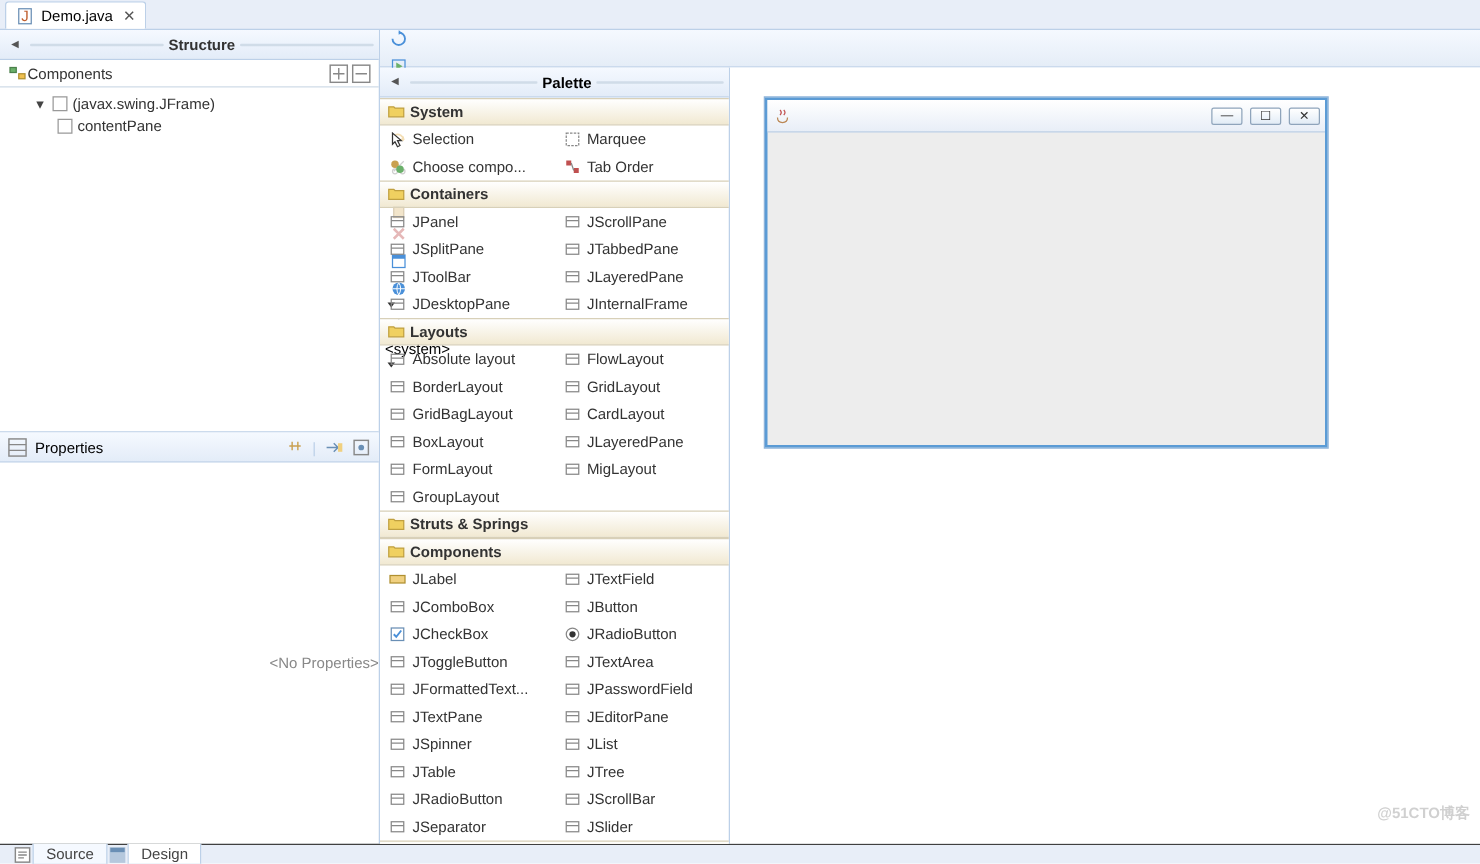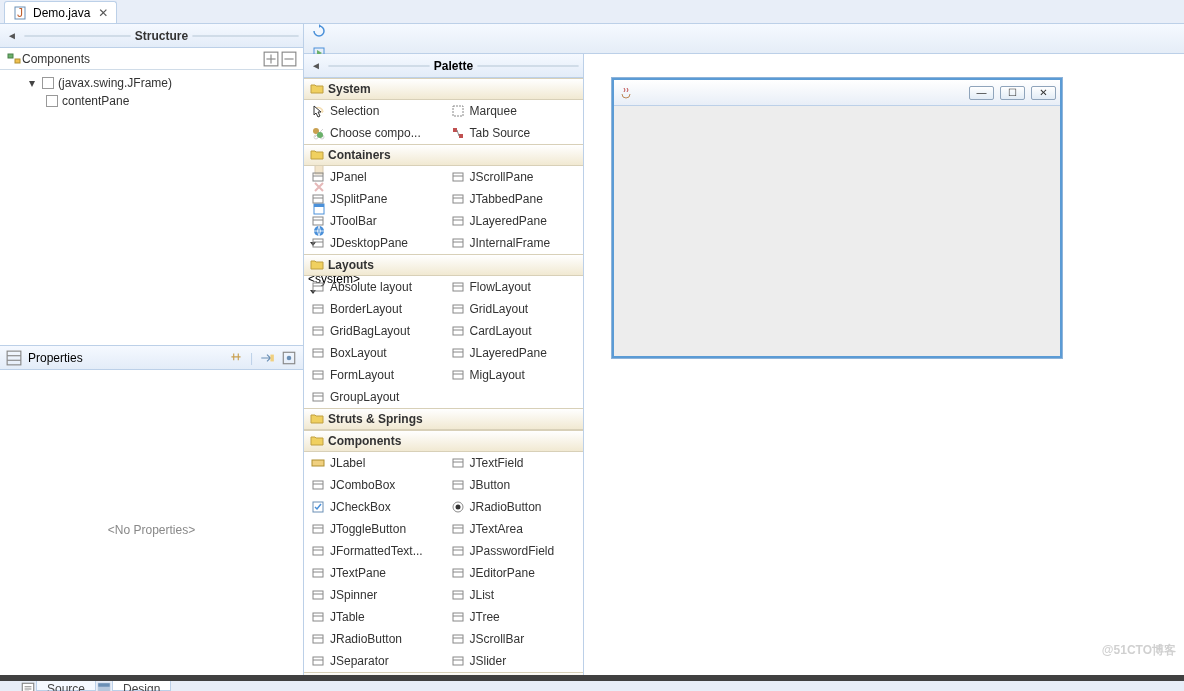--- a/index.html
+++ b/index.html
@@ -25,21 +25,21 @@
 .tree-row { display: flex; align-items: center; gap: 4px; padding: 2px 0 2px 8px; color: #333; }
 .tree-row.indent1 { padding-left: 26px; }
 .tree-row.indent2 { padding-left: 46px; }
 .expander { width: 12px; text-align: center; color: #444; }
 .cbx { width: 12px; height: 12px; border: 1px solid #999; background: #fff; }
 
 
 .props { height: 330px; border-top: 1px solid #bcd0e8; display: flex; flex-direction: column; }
 .props-header { height: 24px; background: linear-gradient(#f5f9ff,#e3ecf8); border-bottom: 1px solid #bcd0e8; display: flex; align-items: center; padding: 0 6px; gap: 6px; }
 .props-header .spacer { flex: 1; }
-.props-body { flex: 1; display: flex; align-items: center; justify-content: center; color: #888; margin-top: 14px; }
+.props-body { flex: 1; display: flex; align-items: center; justify-content: flex-end; color: #888; margin-top: 14px; }
 
 
 .palette-col { width: 280px; border-right: 1px solid #bcd0e8; display: flex; flex-direction: column; position: relative; }
 .toolbar { height: 30px; background: linear-gradient(#f5f9ff,#e5edf7); border-bottom: 1px solid #bcd0e8; display: flex; align-items: flex-start; gap: 4px; padding: 0 4px; flex-direction: column; }
 .tb-sep { width: 1px; height: 20px; background: #bcd0e8; margin: 0 2px; }
 .tb-btn { width: 22px; height: 22px; display: flex; align-items: center; justify-content: center; border-radius: 3px; }
 .tb-btn svg { width: 14px; height: 14px; }
 .palette-header { height: 24px; background: linear-gradient(#f5f9ff,#e3ecf8); border-bottom: 1px solid #bcd0e8; display: flex; align-items: center; padding: 0 4px; gap: 4px; }
 .palette-header .label { font-weight: bold; }
 .palette-list { flex: 1; overflow-y: scroll; }
@@ -54,21 +54,21 @@
 
 .canvas-col { flex: 1; display: flex; flex-direction: column; background: #fff; }
 .canvas-body { flex: 1; position: relative; background: #fff; }
 .design-window { position: absolute; left: 28px; top: 24px; width: 450px; height: 280px; border: 2px solid #5b9bd5; background: #ededed; box-shadow: 0 0 0 1px #8fb4da; }
 .dw-title { height: 26px; background: linear-gradient(#fff,#e8eef7); border-bottom: 1px solid #bcd0e8; display: flex; align-items: center; padding: 0 4px; position: relative; }
 .dw-title .java-ic { width: 16px; height: 16px; display: inline-flex; align-items: center; justify-content: center; color: #b85; }
 .dw-btns { position: absolute; right: 4px; display: flex; gap: 6px; }
 .dw-btn { width: 25px; height: 14px; border: 1px solid #8fa4bb; border-radius: 2px; display: flex; align-items: center; justify-content: center; background: linear-gradient(#fff,#e2ecf6); font-size: 10px; color: #333; }
 
 
-.bottom-tabs { height: 16px; background: #e8eef8; display: flex; padding-left: 20px; gap: 0; border-top: 6px solid #404040; }
+.bottom-tabs { height: 16px; background: #e8eef8; display: flex; align-items: center; padding-left: 10px; gap: 0; border-top: 1px solid #404040; }
 .btab { padding: 1px 10px; color: #444; border: 1px solid #bcd0e8; border-top: none; background: #f5f9ff; }
 .btab.active { background: #fff; }
 
 
 .watermark { position: absolute; right: 8px; bottom: 16px; color: rgba(120,120,120,0.35); font-size: 12px; font-weight: bold; }
 
 
 .palette-list::-webkit-scrollbar { width: 16px; }
 .palette-list::-webkit-scrollbar-track { background: #f0f0f0; border-left: 1px solid #ddd; }
 .palette-list::-webkit-scrollbar-thumb { background: #c4c4c4; border: 1px solid #aaa; border-radius: 2px; }
@@ -301,21 +301,21 @@
                 <span>Choose compo...</span>
               </div>
               <div class="pal-item">
                 <span class="pal-ic">
                   <svg viewBox="0 0 14 14">
                     <rect x="2" y="2" width="4" height="4" fill="#c05050"></rect>
                     <rect x="8" y="8" width="4" height="4" fill="#c05050"></rect>
                     <path d="M6 4 L8 10" stroke="#888"></path>
                   </svg>
                 </span>
-                <span>Tab Source</span>
+                <span>Tab Order</span>
               </div>
             </div>
             <div class="cat">
               <span class="folder-ic"><svg viewBox="0 0 14 12">
                   <path d="M1 2 L5 2 L6 3 L13 3 L13 10 L1 10 Z" fill="#f0d060" stroke="#c0a040"></path>
                 </svg></span>
               <span>Containers</span>
             </div>
             <div class="items-grid">
               <div class="pal-item">

